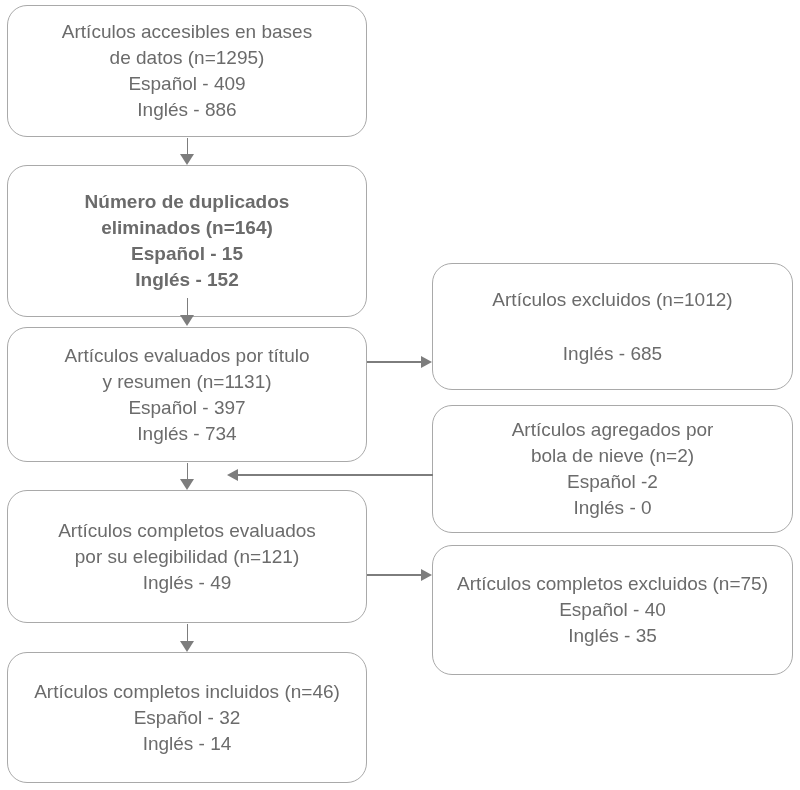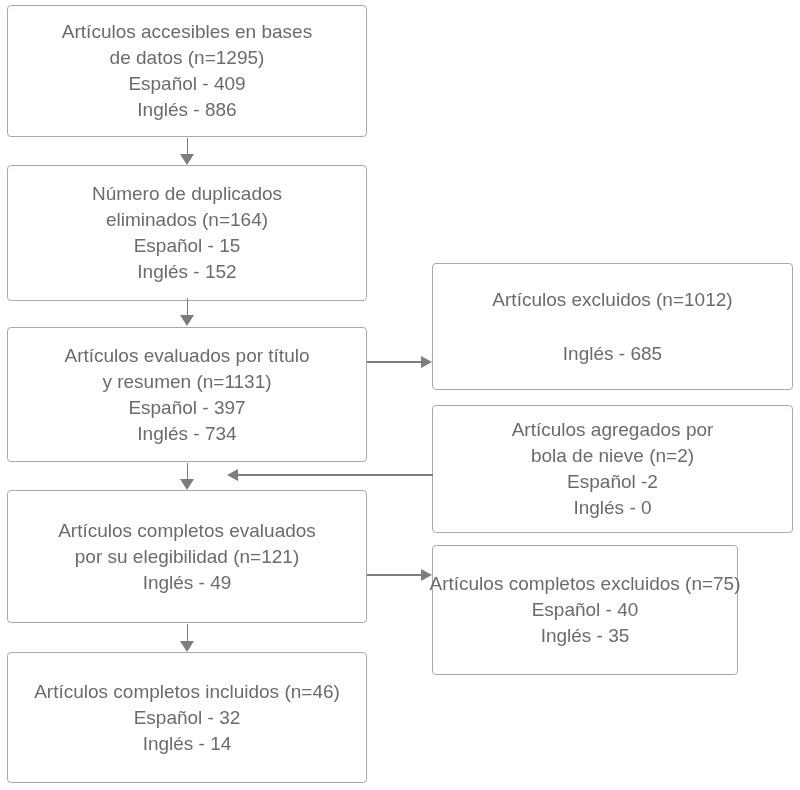--- a/index.html
+++ b/index.html
@@ -12,45 +12,45 @@
     width: 800px;
     height: 790px;
     background: #ffffff;
     font-family: "Liberation Sans", sans-serif;
     overflow: hidden;
   }
   .flow-box {
     position: absolute;
     box-sizing: border-box;
     border: 1px solid #a9a9a9;
-    border-radius: 4px;
+    border-radius: 20px;
     background: #ffffff;
     display: flex;
     flex-direction: column;
     justify-content: center;
     align-items: center;
     text-align: center;
     color: #6b6b6b;
     font-size: 19px;
     line-height: 26px;
     padding: 4px 8px;
   }
   .flow-box .bline {
     white-space: nowrap;
   }
   
   .b-accessible        { left: 7px;   top: 5px;   width: 360px; height: 132px; }
-  .b-duplicates        { left: 7px;   top: 165px; width: 360px; height: 136px; }
+  .b-duplicates        { left: 7px;   top: 165px; width: 360px; height: 152px; font-weight: bold; }
   .b-title-abstract    { left: 7px;   top: 327px; width: 360px; height: 135px; }
   .b-eligibility       { left: 7px;   top: 490px; width: 360px; height: 133px; }
   .b-included          { left: 7px;   top: 652px; width: 360px; height: 131px; }
   
   .b-excluded          { left: 432px; top: 263px; width: 361px; height: 127px; gap: 28px; }
   .b-snowball          { left: 432px; top: 405px; width: 361px; height: 128px; }
-  .b-fulltext-excluded { left: 432px; top: 545px; width: 306px; height: 130px; }
+  .b-fulltext-excluded { left: 432px; top: 545px; width: 361px; height: 130px; }
 
   
   .cline {
     position: absolute;
     background: #7d7d7d;
   }
   .vline { width: 1.5px; left: 186.5px; }
   .hline { height: 1.5px; }
 
   

